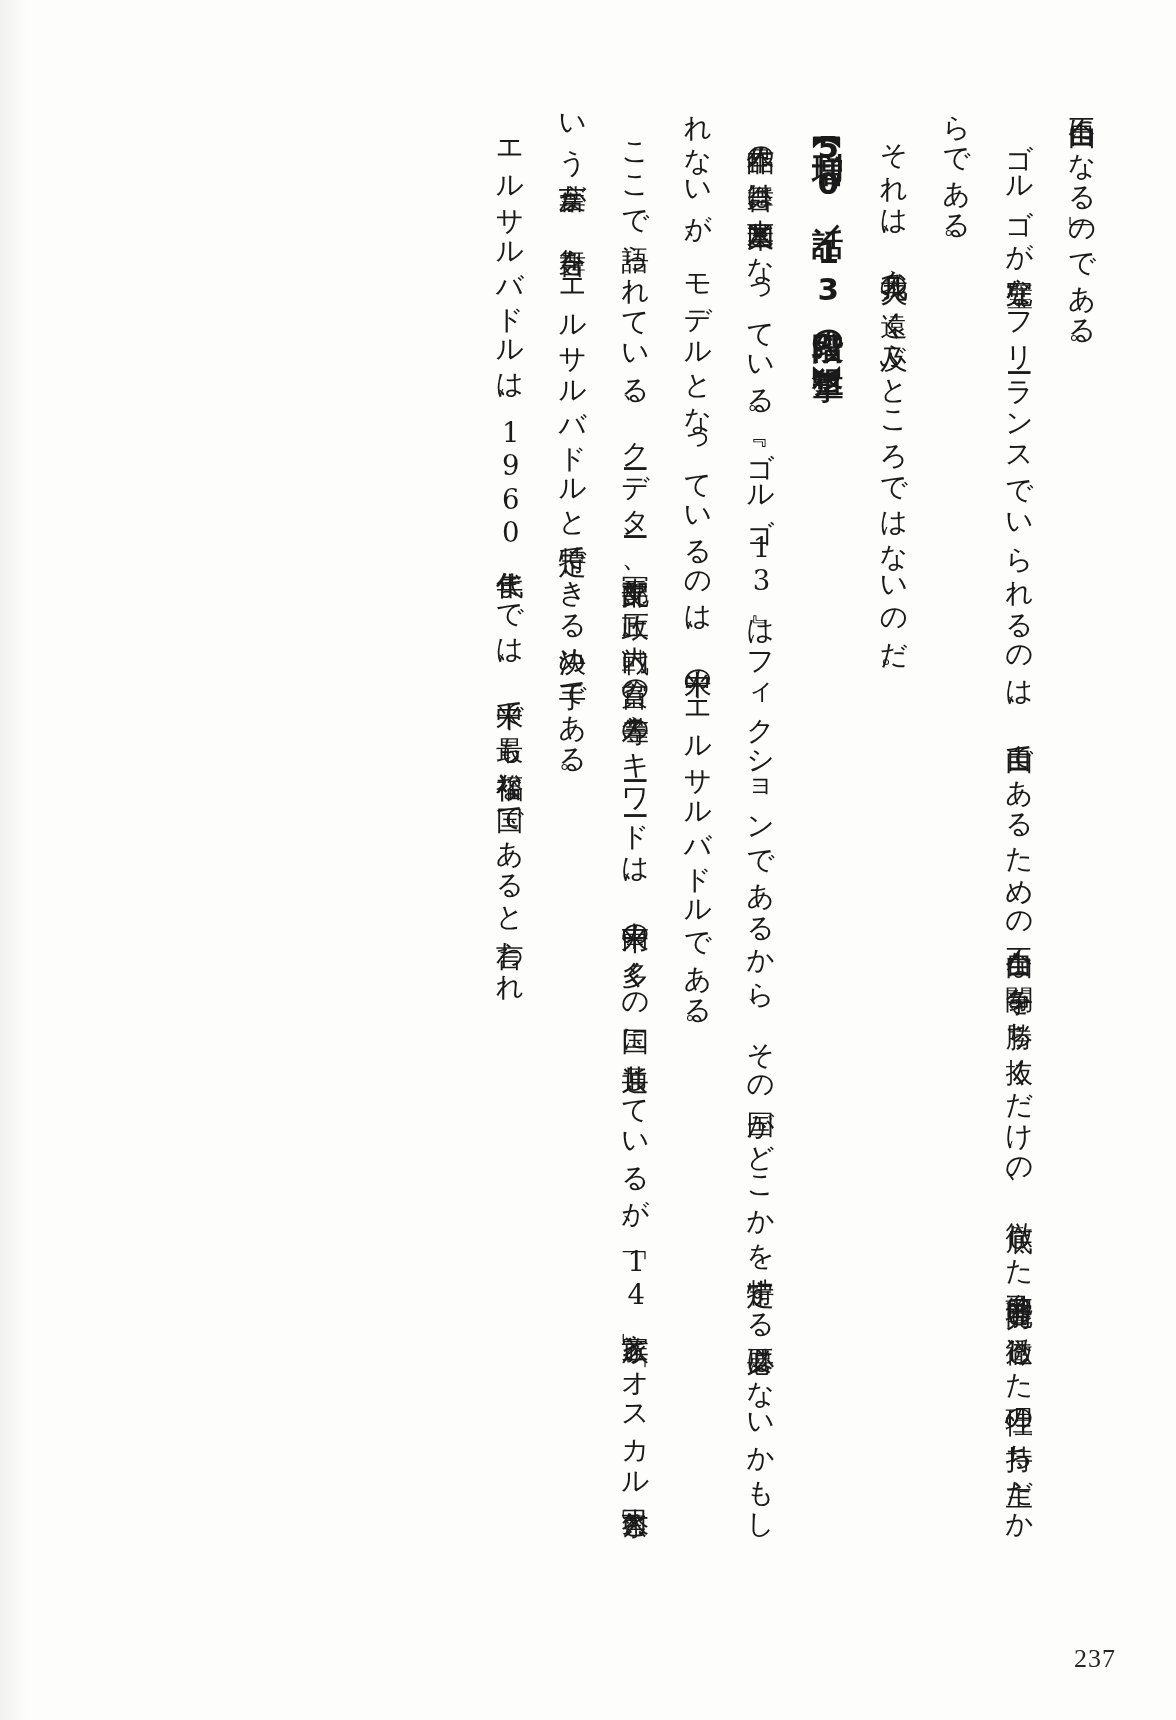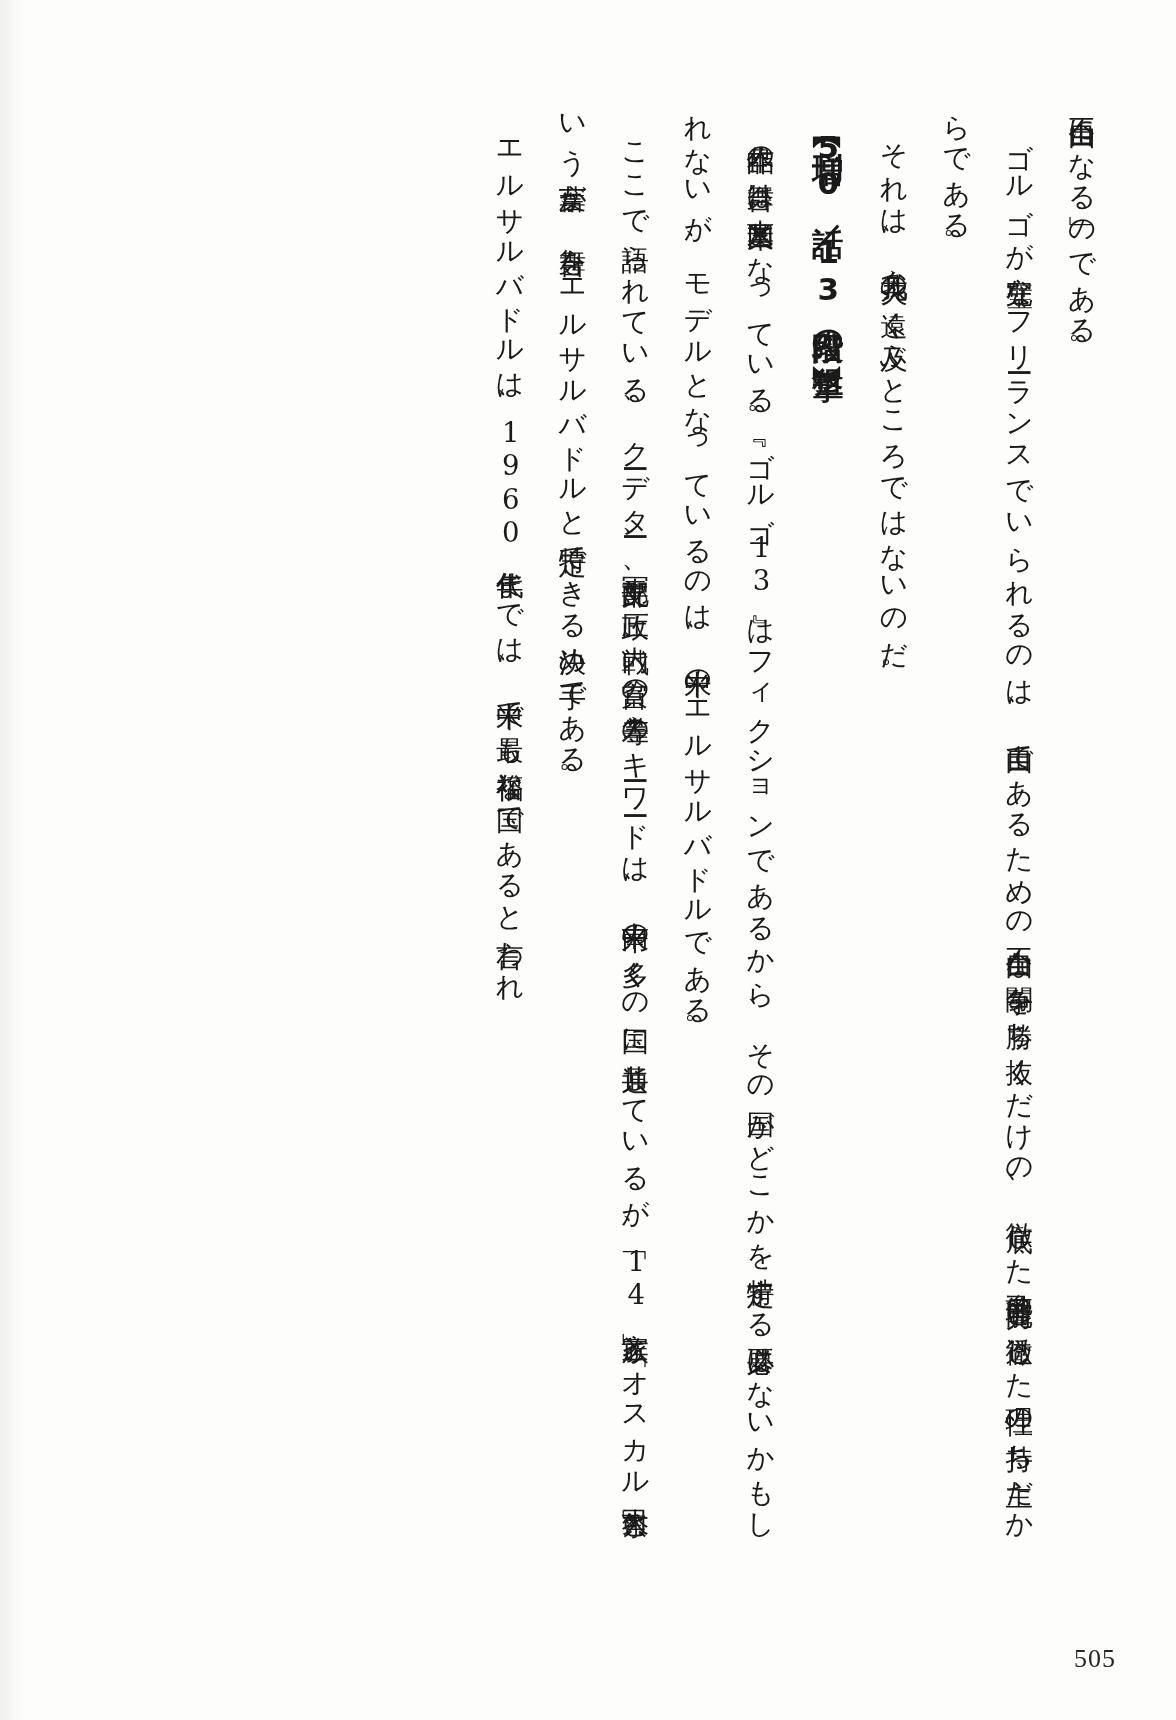--- a/index.html
+++ b/index.html
@@ -89,15 +89,15 @@
   <div class="vtext">
     <p class="noindent">不自由になる」のである。</p>
     <p>ゴルゴが完璧なフリーランスでいられるのは、自由であるための不自由な闘争を勝ち抜くだけの、徹底した自己管理能力と透徹した理性の持ち主だからである。</p>
     <p>それは、我々凡夫の遠く及ぶところではないのだ。</p>
     <p class="heading">【増刊50話／13階段の狙撃】</p>
     <p>本作品の舞台は南米某国となっている。『ゴルゴ13』はフィクションであるから、その国がどこかを特定する必要はないかもしれないが、モデルとなっているのは、中米のエルサルバドルである。</p>
     <p>ここで語られている、クーデター、軍部支配、圧政、内戦、貧富の差等々のキーワードは、中南米の多くの国に共通しているが、「14家族」と「オスカル大司祭」という言葉が、舞台をエルサルバドルと特定できる決め手である。</p>
     <p>エルサルバドルは、1960年代までは、中米で最も裕福な国であると言われ</p>
   </div>
 
-  <div class="page-number">505</div>
+  <div class="page-number">237</div>
 
 </div>
 
 </body></html>

